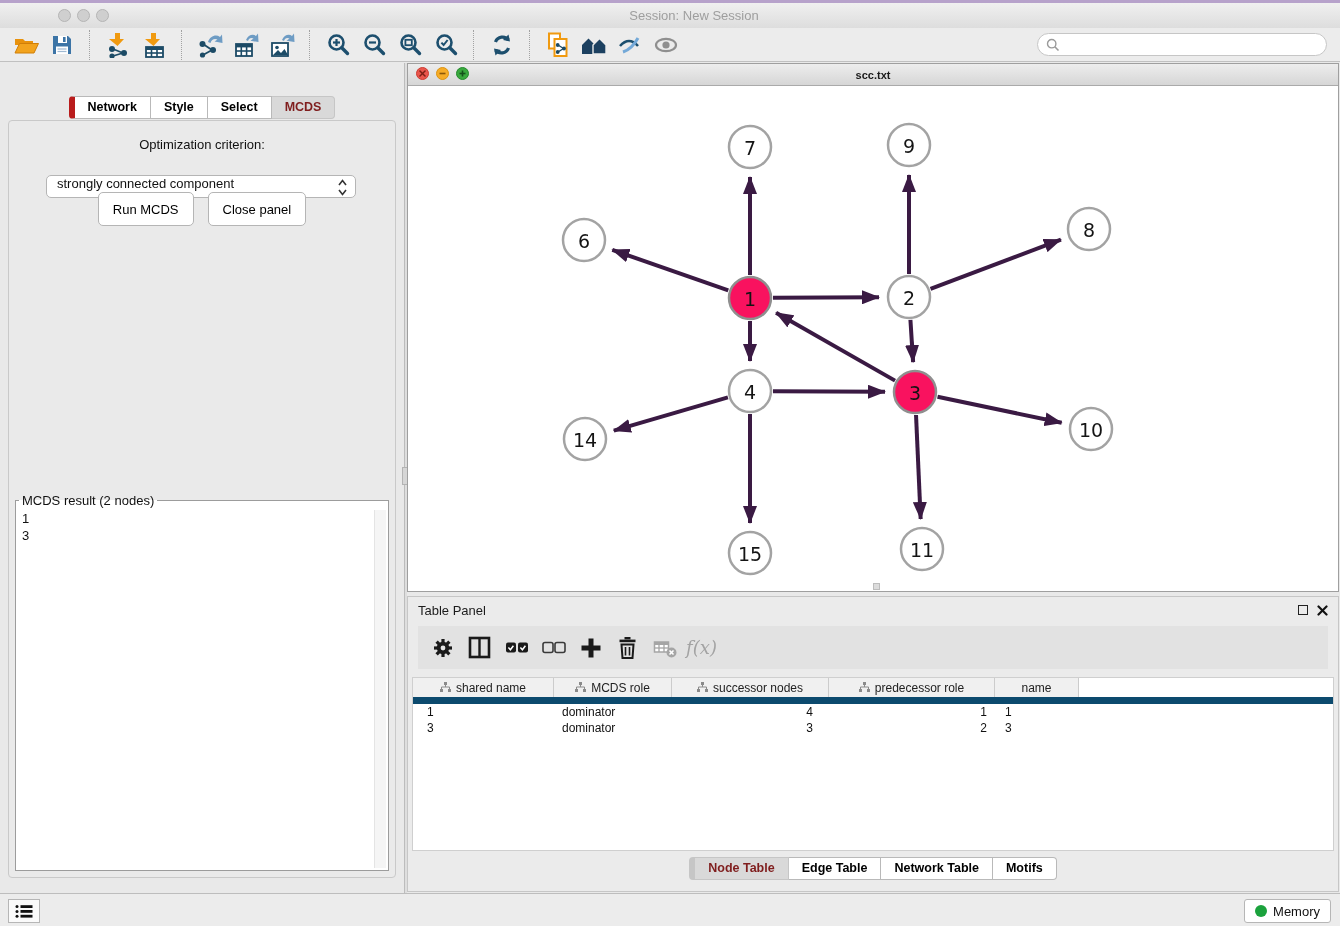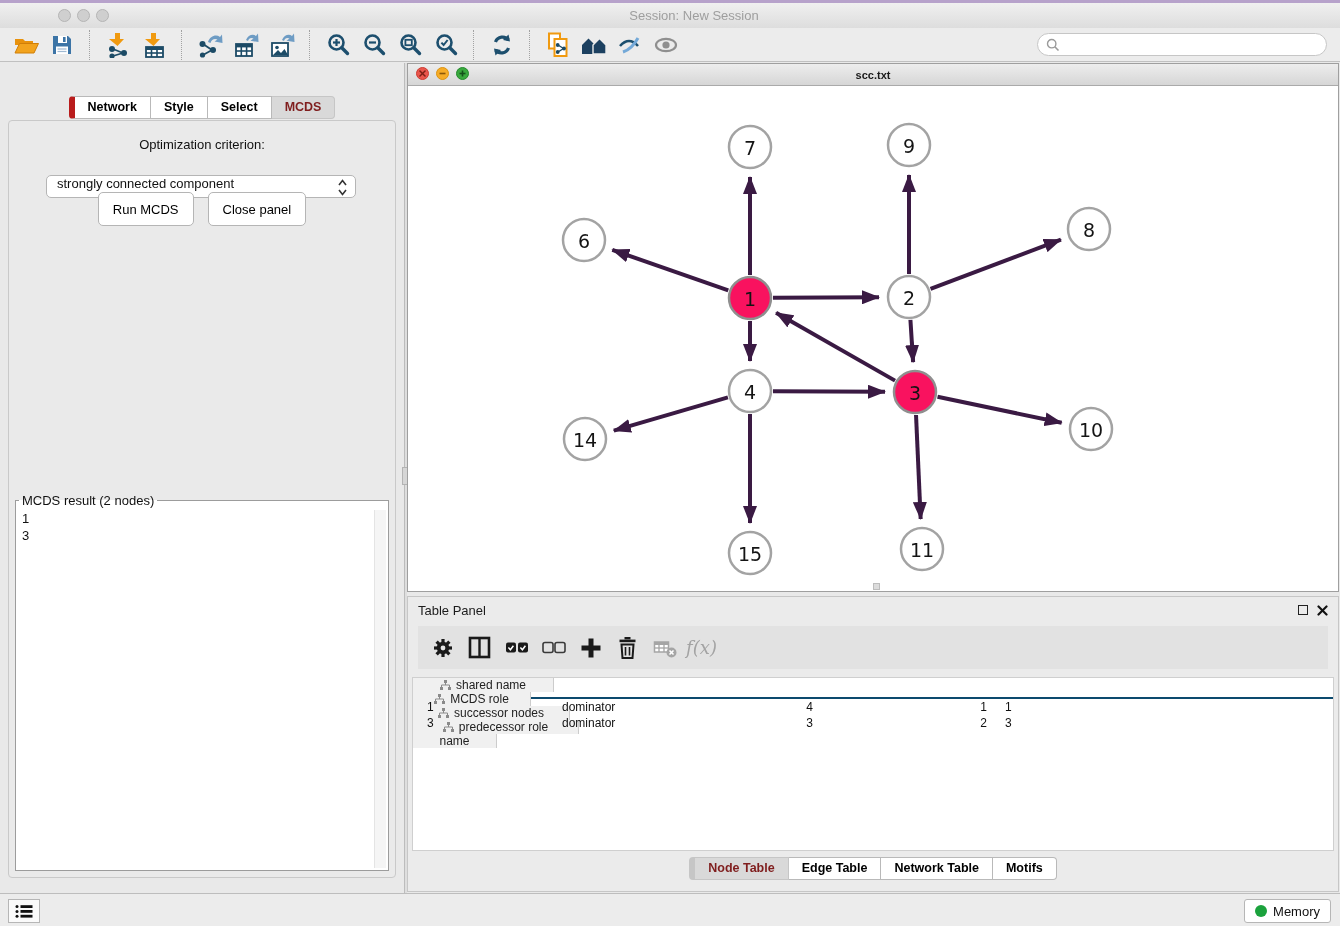--- a/index.html
+++ b/index.html
@@ -73,21 +73,21 @@
   #canvas-resize-handle{position:absolute;left:50%;bottom:1px;width:7px;height:7px;background:#dcdcdc;border:1px solid #bdbdbd;box-sizing:border-box;}
 
   
   #table-panel{position:absolute;left:407px;top:596px;width:932px;height:296px;background:#ebebeb;
                border:1px solid #c6c6c6;box-sizing:border-box;}
   #tp-toolbar{position:absolute;left:10px;right:10px;top:29px;height:43px;background:#e2e2e2;
               display:flex;align-items:center;padding:0 6px;box-sizing:border-box;}
   .tpbtn{width:37px;height:36px;display:flex;align-items:center;justify-content:center;flex:0 0 auto;}
   .fx{font-family:"DejaVu Serif",serif;font-style:italic;font-size:18px;color:#a3a3a3;}
   #tp-table{position:absolute;left:4px;right:4px;top:80px;bottom:40px;background:#fff;border:1px solid #cfcfcf;box-sizing:border-box;overflow:hidden;}
-  .thead{display:flex;height:19px;border-bottom:2px solid #0c4a6e;flex-direction:column;}
+  .thead{display:flex;height:19px;border-bottom:7px solid #0c4a6e;}
   .th{background:#f0f0f0;border-right:1px solid #cccccc;display:flex;align-items:center;justify-content:center;
       gap:5px;font-size:12px;color:#222;box-sizing:border-box;}
   .trow{display:flex;height:16px;align-items:center;font-size:12px;color:#111;}
   .td{box-sizing:border-box;overflow:hidden;white-space:nowrap;}
   .c0{width:141px;} .c1{width:118px;} .c2{width:157px;} .c3{width:166px;} .c4{width:84px;}
   .td.c0{padding-left:14px;} .td.c1{padding-left:8px;}
   .td.c2{text-align:right;padding-right:16px;} .td.c3{text-align:right;padding-right:8px;}
   .td.c4{padding-left:10px;}
   #tp-tabs{position:absolute;left:0;right:0;bottom:11px;}
 

